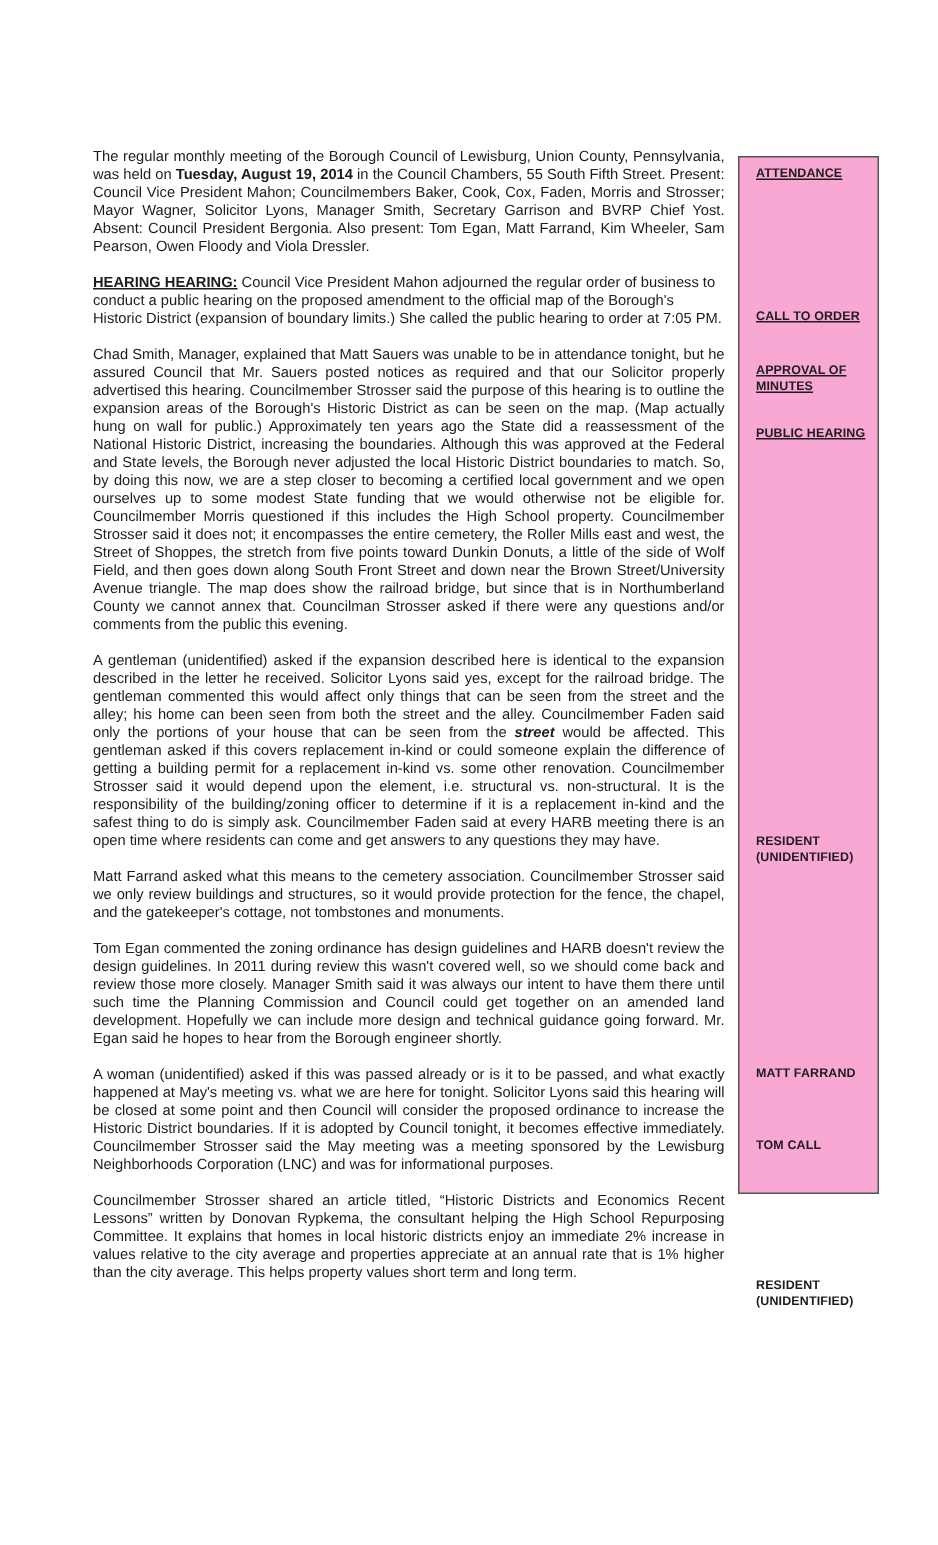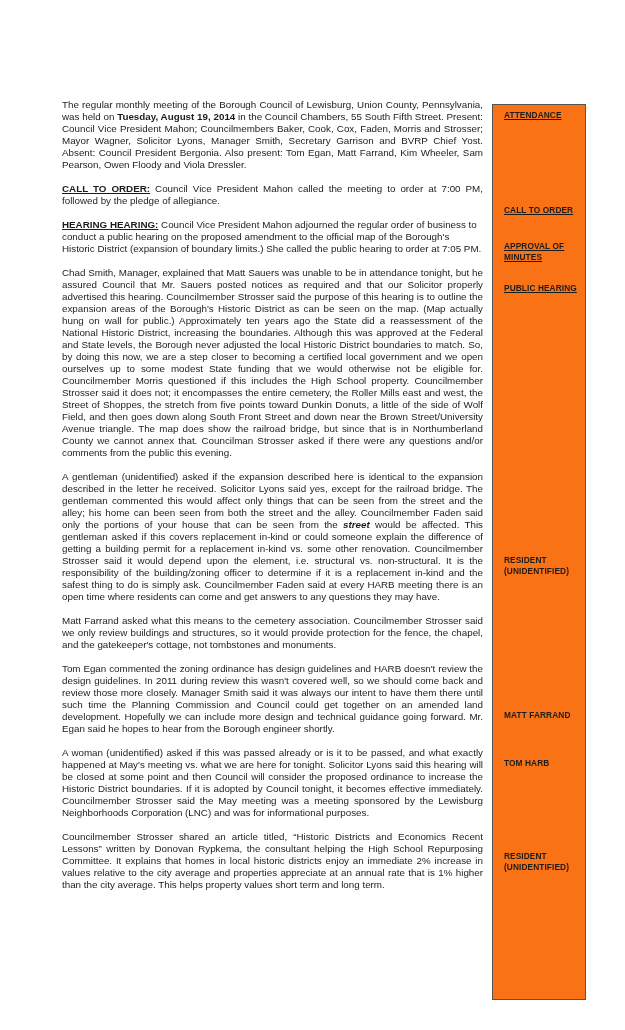--- a/index.html
+++ b/index.html
@@ -38,24 +38,24 @@
     text-decoration: underline;
   }
   .b { font-weight: bold; }
   .i { font-style: italic; font-weight: bold; }
   
   .margin-box {
     position: absolute;
     left: 492px;
     top: 56px;
     width: 94px;
-    height: 896px;
+    height: 692px;
     border: 1px solid #545454;
     box-sizing: border-box;
-    background: #f97316;
+    background: #f9a8d4;
   }
   .note {
     position: absolute;
     left: 11px;
     width: 80px;
     font-weight: bold;
     font-size: 8.3px;
     line-height: 10.5px;
     letter-spacing: 0.1px;
     color: #1c1c1c;
@@ -77,21 +77,20 @@
 </style>
 </head>
 <body>
 
 <div class="page">
 
   <div class="doc">
 
     <p><span>The regular monthly meeting of the Borough Council of Lewisburg, Union County, Pennsylvania, was held on </span><span class="b">Tuesday, August 19, 2014</span><span> in the Council Chambers, 55 South Fifth Street. Present: Council Vice President Mahon; Councilmembers Baker, Cook, Cox, Faden, Morris and Strosser; Mayor Wagner, Solicitor Lyons, Manager Smith, Secretary Garrison and BVRP Chief Yost. Absent: Council President Bergonia. Also present: Tom Egan, Matt Farrand, Kim Wheeler, Sam Pearson, Owen Floody and Viola Dressler.</span></p>
 
-    <p><span class="h">CALL TO ORDER:</span><span> Council Vice President Mahon called the meeting to order at 7:00 PM, followed by the pledge of allegiance.</span></p>
 
 
     <p class="ragged"><span class="h">HEARING HEARING:</span><span> Council Vice President Mahon adjourned the regular order of business to conduct a public hearing on the proposed amendment to the official map of the Borough's Historic District (expansion of boundary limits.) She called the public hearing to order at 7:05 PM.</span></p>
 
     <p><span>Chad Smith, Manager, explained that Matt Sauers was unable to be in attendance tonight, but he assured Council that Mr. Sauers posted notices as required and that our Solicitor properly advertised this hearing. Councilmember Strosser said the purpose of this hearing is to outline the expansion areas of the Borough's Historic District as can be seen on the map. (Map actually hung on wall for public.) Approximately ten years ago the State did a reassessment of the National Historic District, increasing the boundaries. Although this was approved at the Federal and State levels, the Borough never adjusted the local Historic District boundaries to match. So, by doing this now, we are a step closer to becoming a certified local government and we open ourselves up to some modest State funding that we would otherwise not be eligible for. Councilmember Morris questioned if this includes the High School property. Councilmember Strosser said it does not; it encompasses the entire cemetery, the Roller Mills east and west, the Street of Shoppes, the stretch from five points toward Dunkin Donuts, a little of the side of Wolf Field, and then goes down along South Front Street and down near the Brown Street/University Avenue triangle. The map does show the railroad bridge, but since that is in Northumberland County we cannot annex that. Councilman Strosser asked if there were any questions and/or comments from the public this evening.</span></p>
 
     <p><span>A gentleman (unidentified) asked if the expansion described here is identical to the expansion described in the letter he received. Solicitor Lyons said yes, except for the railroad bridge. The gentleman commented this would affect only things that can be seen from the street and the alley; his home can been seen from both the street and the alley. Councilmember Faden said only the portions of your house that can be seen from the </span><span class="i">street</span><span> would be affected. This gentleman asked if this covers replacement in-kind or could someone explain the difference of getting a building permit for a replacement in-kind vs. some other renovation. Councilmember Strosser said it would depend upon the element, i.e. structural vs. non-structural. It is the responsibility of the building/zoning officer to determine if it is a replacement in-kind and the safest thing to do is simply ask. Councilmember Faden said at every HARB meeting there is an open time where residents can come and get answers to any questions they may have.</span></p>
 
     <p><span>Matt Farrand asked what this means to the cemetery association. Councilmember Strosser said we only review buildings and structures, so it would provide protection for the fence, the chapel, and the gatekeeper's cottage, not tombstones and monuments.</span></p>
 
@@ -111,19 +110,19 @@
 
     <div class="note n-approval"><span class="u">APPROVAL OF MINUTES</span></div>
 
     <div class="note n-hearing"><span class="u">PUBLIC HEARING</span><br>
       </div>
 
     <div class="note n-resident1"><span class="nb">RESIDENT (UNIDENTIFIED)</span></div>
 
     <div class="note n-farrand"><span class="nb">MATT FARRAND</span></div>
 
-    <div class="note n-egan"><span class="nb">TOM HARB</span></div>
+    <div class="note n-egan"><span class="nb">TOM CALL</span></div>
 
     <div class="note n-resident2"><span class="nb">RESIDENT (UNIDENTIFIED)</span></div>
 
   </div>
 
 </div>
 
 </body></html>

